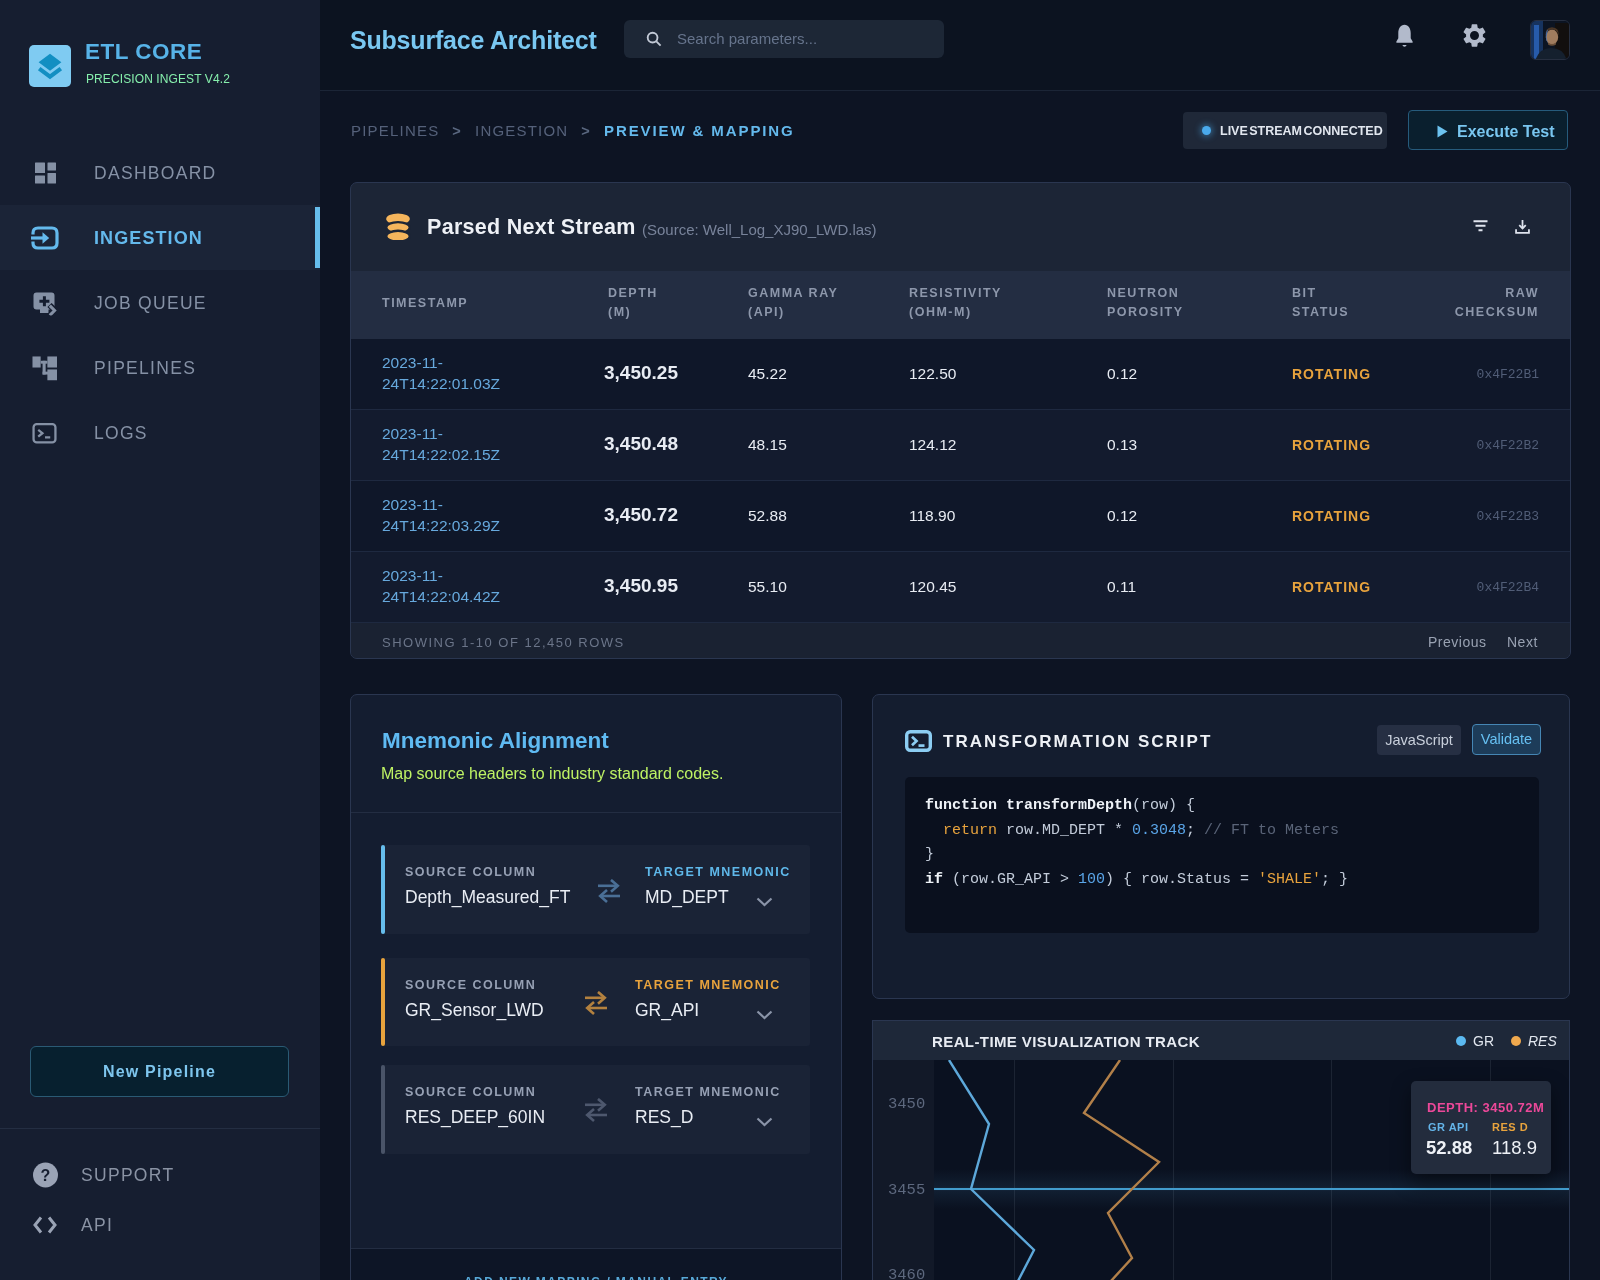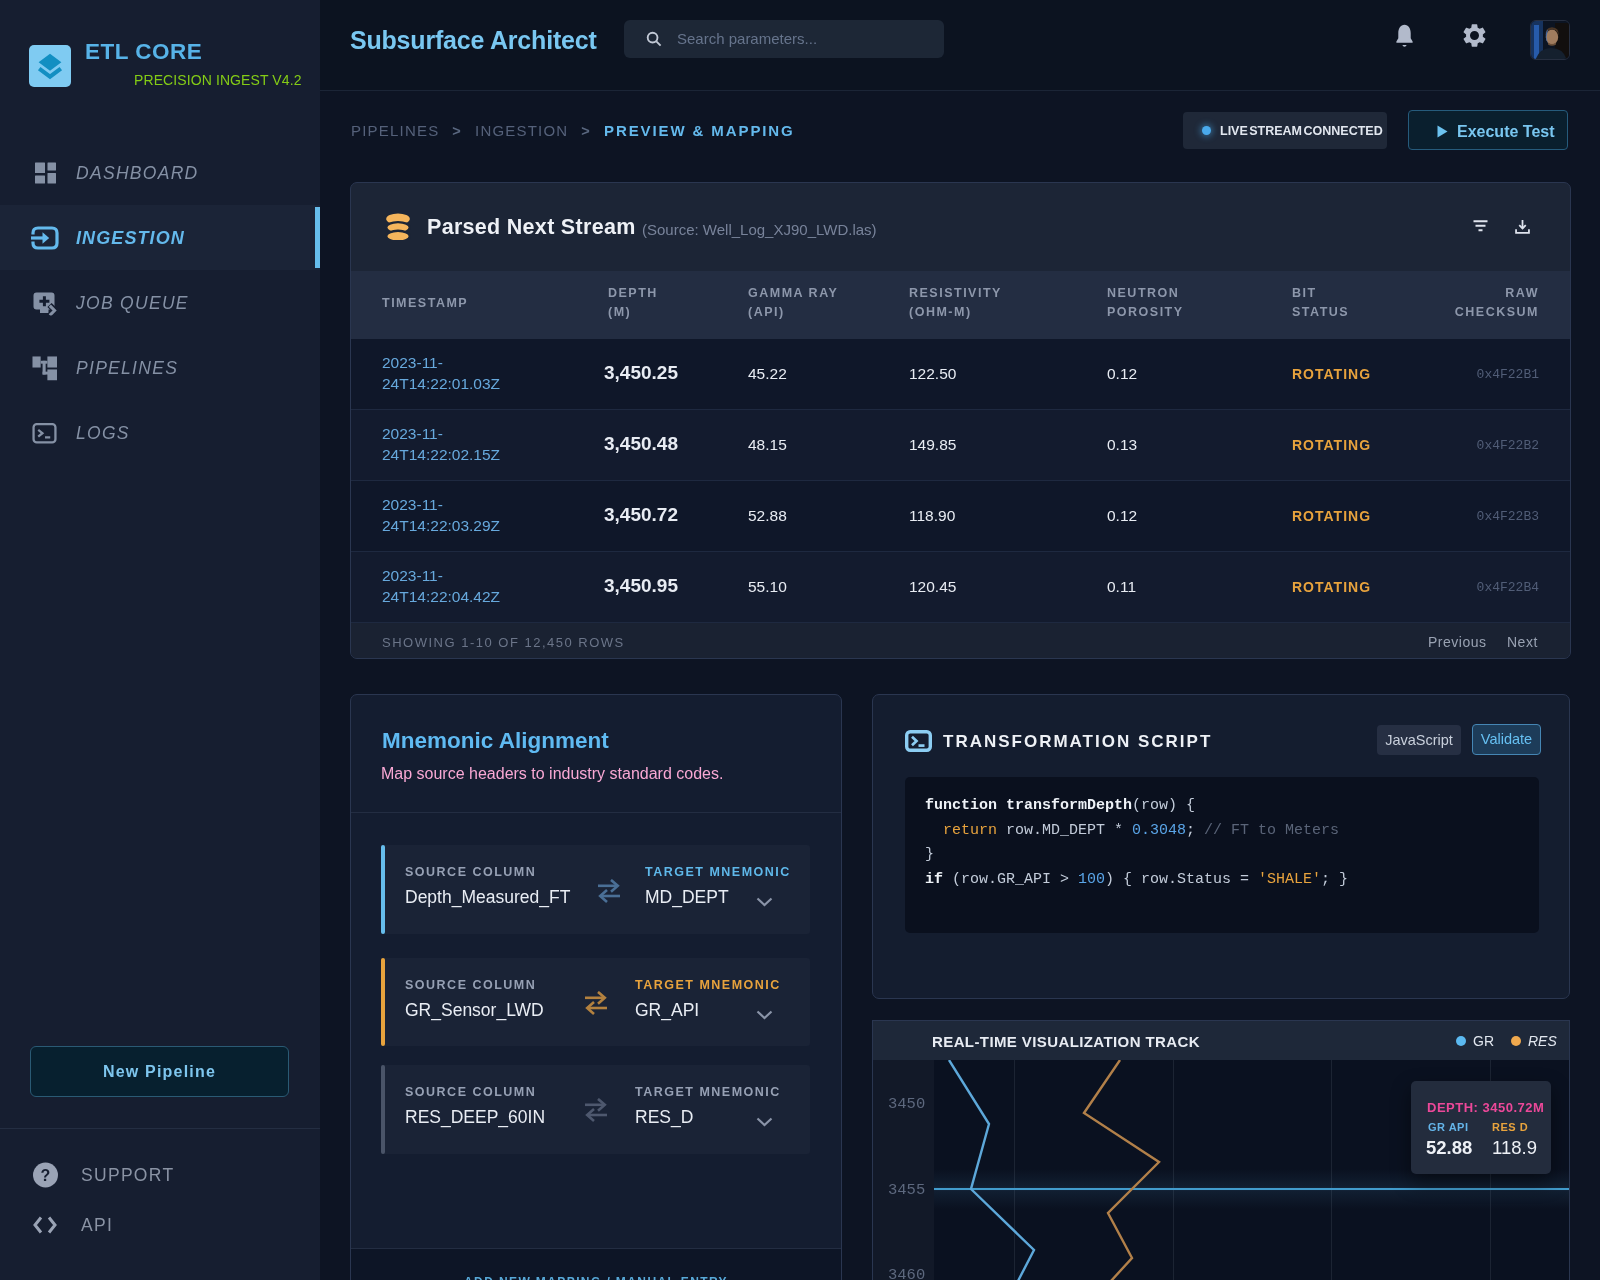--- a/index.html
+++ b/index.html
@@ -4,25 +4,25 @@
 <style>
 * { margin:0; padding:0; box-sizing:border-box; }
 html,body { width:1600px; height:1280px; overflow:hidden; background:#0d1423; font-family:"Liberation Sans", sans-serif; }
 svg { display:block; }
 
 
 #sidebar { position:absolute; left:0; top:0; width:320px; height:1280px; background:#161e30; }
 #logo-box { position:absolute; left:29px; top:45px; width:42px; height:42px; background:#7fcbf2; border-radius:5px; }
 #logo-box svg { position:absolute; left:0; top:0; }
 #logo-title { position:absolute; left:85px; top:39px; font-size:22.5px; font-weight:bold; color:#57b3e8; letter-spacing:0.5px; }
-#logo-sub { position:absolute; left:86px; top:72px; font-size:14px; color:#84cc16; letter-spacing:0.1px;margin-left:48px; }
+#logo-sub { position:absolute; left:86px; top:72px; font-size:12px; color:#86efac; letter-spacing:0.1px; }
 
 .nav-item { position:absolute; left:0; width:320px; height:65px; color:#8591a5; }
 .nav-item .nav-ico { position:absolute; left:32px; top:50%; transform:translateY(-50%); }
-.nav-item .nav-txt { position:absolute; left:76px; top:50%; transform:translateY(-50%); font-size:17.5px; letter-spacing:1.3px; font-weight:400;font-style:italic; }
+.nav-item .nav-txt { position:absolute; left:94px; top:50%; transform:translateY(-50%); font-size:17.5px; letter-spacing:1.3px; font-weight:400; }
 .nav-item.active { background:#1b2437; color:#64b9ec; } .nav-item.active .nav-txt { font-weight:bold; font-size:18px; letter-spacing:1.1px; }
 .nav-item.active::after { content:""; position:absolute; right:0; top:2px; bottom:2px; width:5px; background:#66bdec; }
 
 #new-pipeline { position:absolute; left:30px; top:1046px; width:259px; height:51px; background:#07202f; border:1px solid #2a5a74; border-radius:6px; color:#7ec6ee; font-weight:bold; font-size:16px; letter-spacing:1.2px; text-align:center; line-height:49px; }
 #side-div { position:absolute; left:0px; top:1128px; width:320px; height:1px; background:#242e42; }
 .foot-item { position:absolute; left:0; width:320px; height:50px; color:#8a93a4; }
 .foot-item .nav-ico { position:absolute; left:32px; top:50%; transform:translateY(-50%); }
 .foot-item .nav-txt { position:absolute; left:81px; top:50%; transform:translateY(-50%); font-size:17.5px; letter-spacing:1.3px; }
 
 
@@ -62,21 +62,21 @@
 .row .c3 { position:absolute; left:397px; top:26px; }
 .row .c4 { position:absolute; left:558px; top:26px; }
 .row .c5 { position:absolute; left:756px; top:26px; }
 .row .rot { position:absolute; left:941px; top:27px; color:#e8a33d; font-weight:bold; font-size:14px; letter-spacing:1px; }
 .row .chk { position:absolute; right:31px; top:28px; color:#515d77; font-family:"Liberation Mono",monospace; font-size:13px; }
 #tfoot { position:absolute; left:0; top:440px; width:1219px; height:36px; background:#1a2232; color:#6b7589; font-size:13px; letter-spacing:1.5px; }
 
 
 #mcard { position:absolute; left:350px; top:694px; width:492px; height:600px; background:#141d30; border:1px solid #2a3650; border-radius:7px; overflow:hidden; }
 #mc-title { position:absolute; left:31px; top:33px; font-size:22.5px; font-weight:bold; color:#5fbaf2; }
-#mc-sub { position:absolute; left:30px; top:70px; font-size:16px; color:#f9a8d4; }
+#mc-sub { position:absolute; left:30px; top:70px; font-size:16px; color:#bef264; }
 #mc-div { position:absolute; left:0; top:117px; width:100%; height:1px; background:#232d42; }
 .map-box { position:absolute; left:30px; width:429px; height:89px; background:#1a2336; border-radius:3px; }
 .map-box .bar { position:absolute; left:0; top:0; bottom:0; width:4px; border-radius:2px; }
 .map-box .lbl { position:absolute; top:20px; font-size:12.5px; font-weight:bold; letter-spacing:1.5px; color:#96a0b4; }
 .map-box .val { position:absolute; top:42px; font-size:17.5px; color:#e9edf4; }
 .map-box .swap { position:absolute; left:210px; top:32px; }
 .map-box .chev { position:absolute; left:375px; top:52px; }
 #mfoot { position:absolute; left:0; top:553px; width:490px; height:47px; background:#0d1526; border-top:1px solid #232d42; }
 #mfoot span { position:absolute; left:0; width:100%; top:26px; text-align:center; font-size:12px; font-weight:bold; letter-spacing:1.4px; color:#58a9d8; }
 
@@ -258,21 +258,21 @@
       <span class="c3">45.22</span>
       <span class="c4">122.50</span>
       <span class="c5">0.12</span>
       <span class="rot">ROTATING</span>
       <span class="chk">0x4F22B1</span>
     </div>
   <div class="row alt" style="top:227px">
       <span class="ts">2023-11-<br>24T14:22:02.15Z</span>
       <span class="dep">3,450.48</span>
       <span class="c3">48.15</span>
-      <span class="c4">149.85</span>
+      <span class="c4">124.12</span>
       <span class="c5">0.13</span>
       <span class="rot">ROTATING</span>
       <span class="chk">0x4F22B2</span>
     </div>
   <div class="row" style="top:298px">
       <span class="ts">2023-11-<br>24T14:22:03.29Z</span>
       <span class="dep">3,450.72</span>
       <span class="c3">52.88</span>
       <span class="c4">118.90</span>
       <span class="c5">0.12</span>

